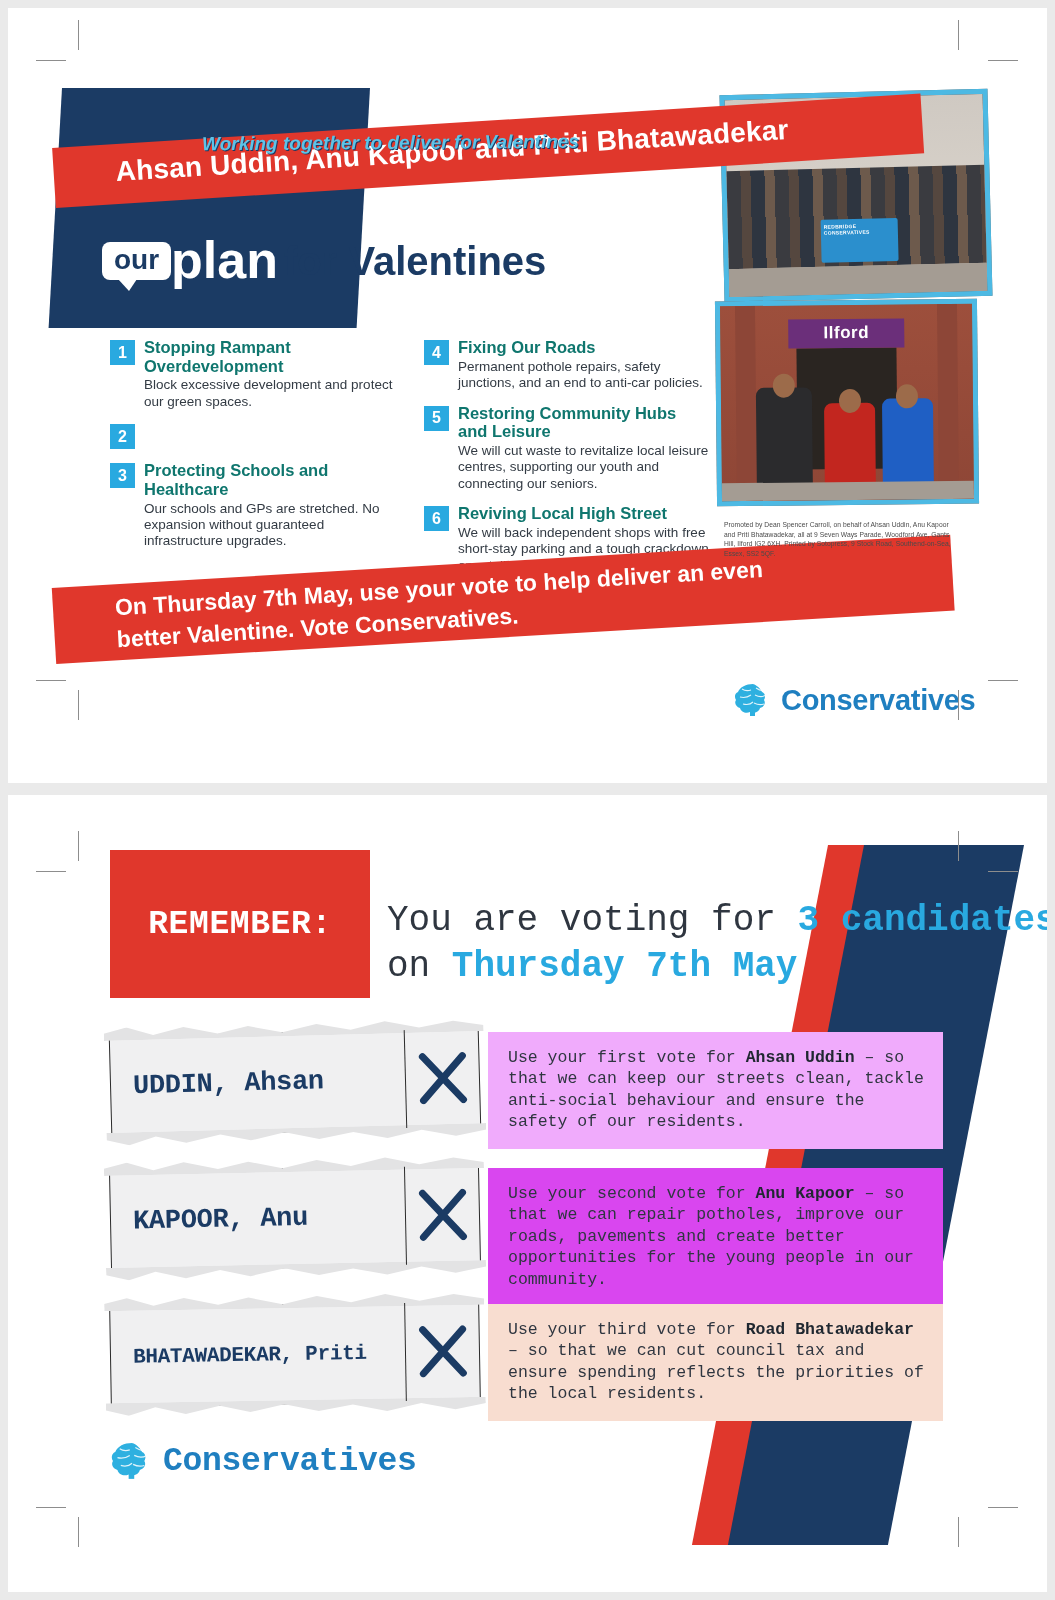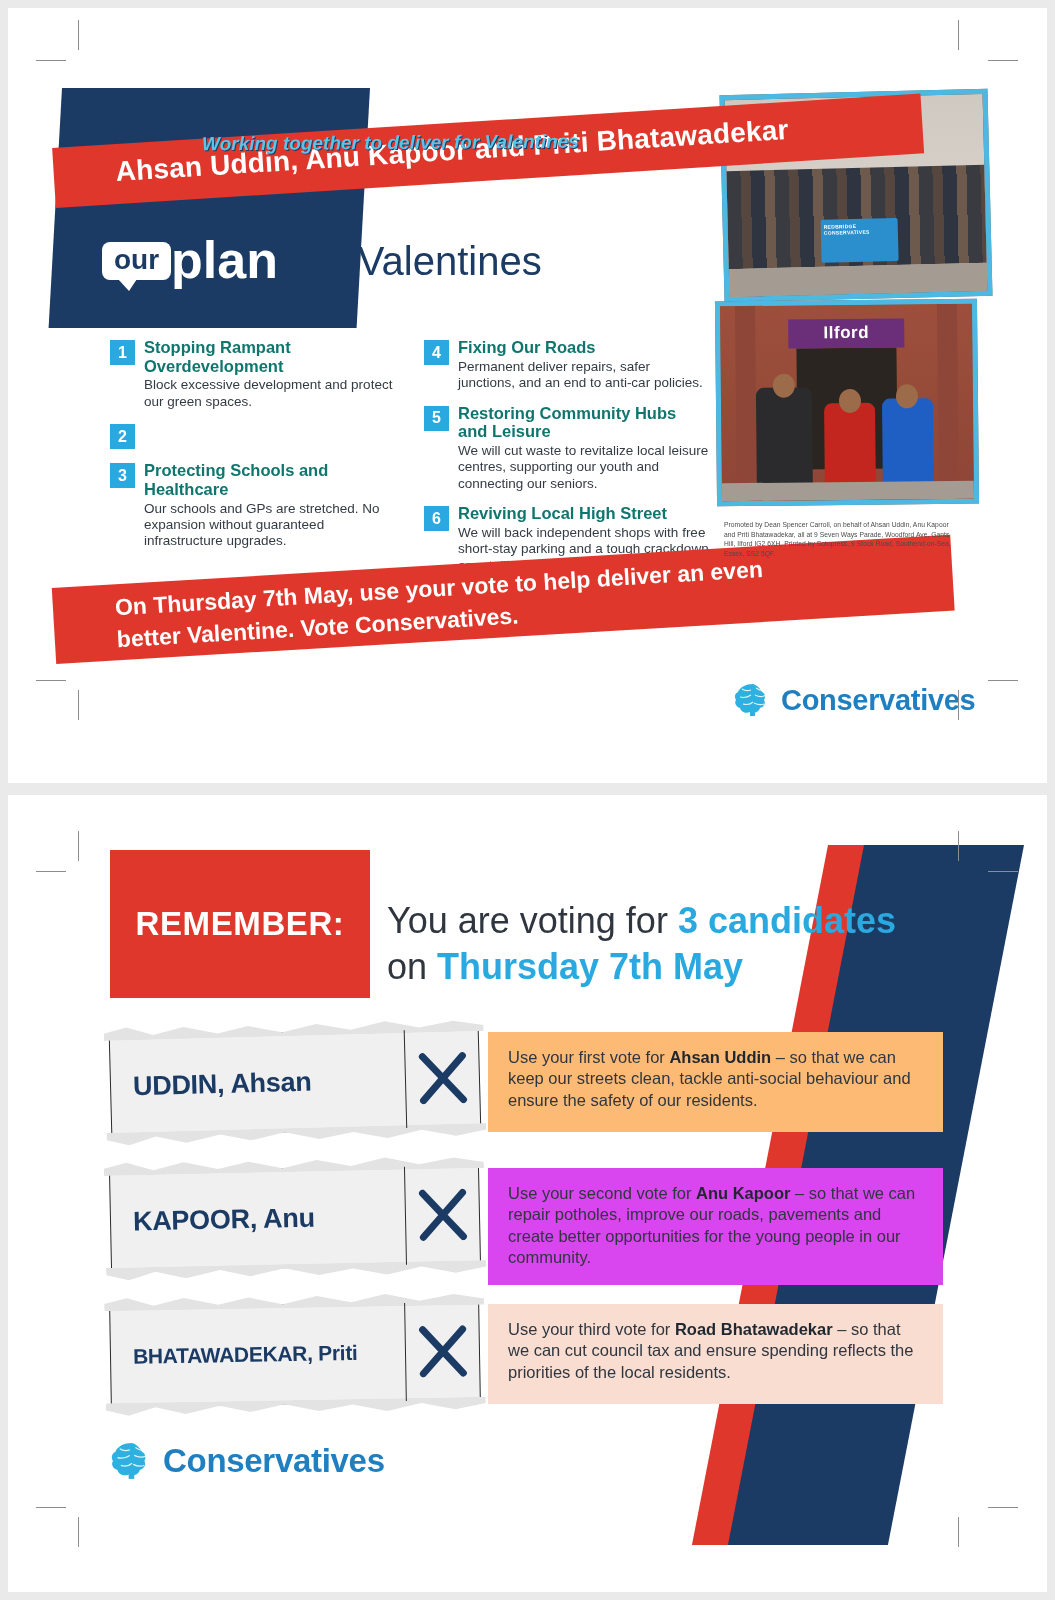--- a/index.html
+++ b/index.html
@@ -52,21 +52,21 @@
     position: relative; background: #ffffff; color: #1b3b64;
     font-size: 28px; font-weight: bold; padding: 4px 12px 6px 12px;
     border-radius: 8px; line-height: 1;
   }
   .our-bubble:after {
     content: ""; position: absolute; left: 16px; bottom: -11px;
     border-left: 11px solid transparent; border-right: 8px solid transparent;
     border-top: 12px solid #ffffff;
   }
   .plan-word { color: #ffffff; font-size: 52px; font-weight: bold; line-height: .95; }
-  .plan-for  { color: #1b3b64; font-size: 40px; font-weight: normal; line-height: 1; margin-left: 22px; }
+  .plan-for  { color: #1b3b64; font-size: 40px; font-weight: bold; line-height: 1; margin-left: 6px; }
 
   
   .policies { position: absolute; left: 48px; top: 250px; width: 600px; display: flex; gap: 28px; }
   .pol-col { width: 286px; }
   .pol { display: flex; gap: 9px; margin-bottom: 12px; }
   .pol-num {
     flex: 0 0 auto; width: 25px; height: 25px; background: #29a9e0; color: #fff;
     font-size: 16px; font-weight: bold; display: flex; align-items: center; justify-content: center;
     margin-top: 2px;
   }
@@ -124,21 +124,21 @@
   .bb-l1 { top: 10px; }
   .bb-l2 { top: 42px; }
 
   .cons-logo { display: flex; align-items: center; gap: 9px; }
   .cons-word { color: #1f7fc0; font-weight: bold; letter-spacing: -.3px; }
   .tree { flex: 0 0 auto; display:block; }
   #front-cons { position: absolute; left: 672px; top: 595px; z-index: 8; }
   #front-cons .cons-word { font-size: 29px; }
 
   
-  #back-art { position: absolute; left: 54px; top: 55px; width: 932px; height: 690px; }
+  #back-art { position: absolute; left: 54px; top: 55px; width: 932px; height: 690px; font-family: Liberation Mono, monospace; }
 
   .diag-navy {
     position: absolute; right: -30px; top: -5px; width: 180px; height: 700px;
     background: #1b3b64; transform: skewX(-11deg); transform-origin: top right; z-index: 1;
   }
   .diag-red {
     position: absolute; right: 130px; top: -5px; width: 36px; height: 700px;
     background: #e0372c; transform: skewX(-11deg); transform-origin: top right; z-index: 1;
   }
 
@@ -173,21 +173,21 @@
     position: absolute; left: -6px; right: -6px; height: 16px; background: #e3e3e4; z-index: -1;
   }
   .tear-top { top: -13px; clip-path: polygon(0 55%,6% 20%,13% 70%,21% 25%,30% 72%,38% 30%,47% 75%,56% 28%,65% 70%,74% 22%,83% 68%,92% 30%,100% 62%,100% 100%,0 100%); }
   .tear-bot { bottom: -13px; clip-path: polygon(0 0,100% 0,100% 40%,92% 75%,83% 32%,74% 78%,65% 35%,56% 72%,47% 25%,38% 70%,30% 28%,21% 75%,13% 30%,6% 80%,0 45%); }
 
   .note {
     width: 455px; padding: 15px 18px 16px 20px;
     font-size: 16.5px; line-height: 1.3; color: #2f3640;
   }
   .note b { color: #1f2730; }
-  .note-1 { background: #fdba74; }
+  .note-1 { background: #f0abfc; }
   .note-2 { background: #d946ef; }
   .note-3 { background: #f8ddd0; }
 
   #row1 { left: 48px; top: 182px; }
   #row2 { left: 48px; top: 318px; }
   #row3 { left: 48px; top: 454px; }
   #row1 .ballot { transform: rotate(-1.5deg); }
   #row2 .ballot { transform: rotate(-1.2deg); }
   #row3 .ballot { transform: rotate(-1.0deg); }
   #row1 .note, #row2 .note, #row3 .note { margin-left: 8px; }
@@ -278,21 +278,21 @@
               <div class="pol-text">Our schools and GPs are stretched. No expansion without guaranteed infrastructure upgrades.</div>
             </div>
           </div>
         </div>
 
         <div class="pol-col">
           <div class="pol">
             <div class="pol-num">4</div>
             <div class="pol-body">
               <div class="pol-title">Fixing Our Roads</div>
-              <div class="pol-text">Permanent deliver repairs, safer junctions, and an end to anti-car policies.</div>
+              <div class="pol-text">Permanent pothole repairs, safety junctions, and an end to anti-car policies.</div>
             </div>
           </div>
           <div class="pol">
             <div class="pol-num">5</div>
             <div class="pol-body">
               <div class="pol-title">Restoring Community Hubs and Leisure</div>
               <div class="pol-text">We will cut waste to revitalize local leisure centres, supporting our youth and connecting our seniors.</div>
             </div>
           </div>
           <div class="pol">

